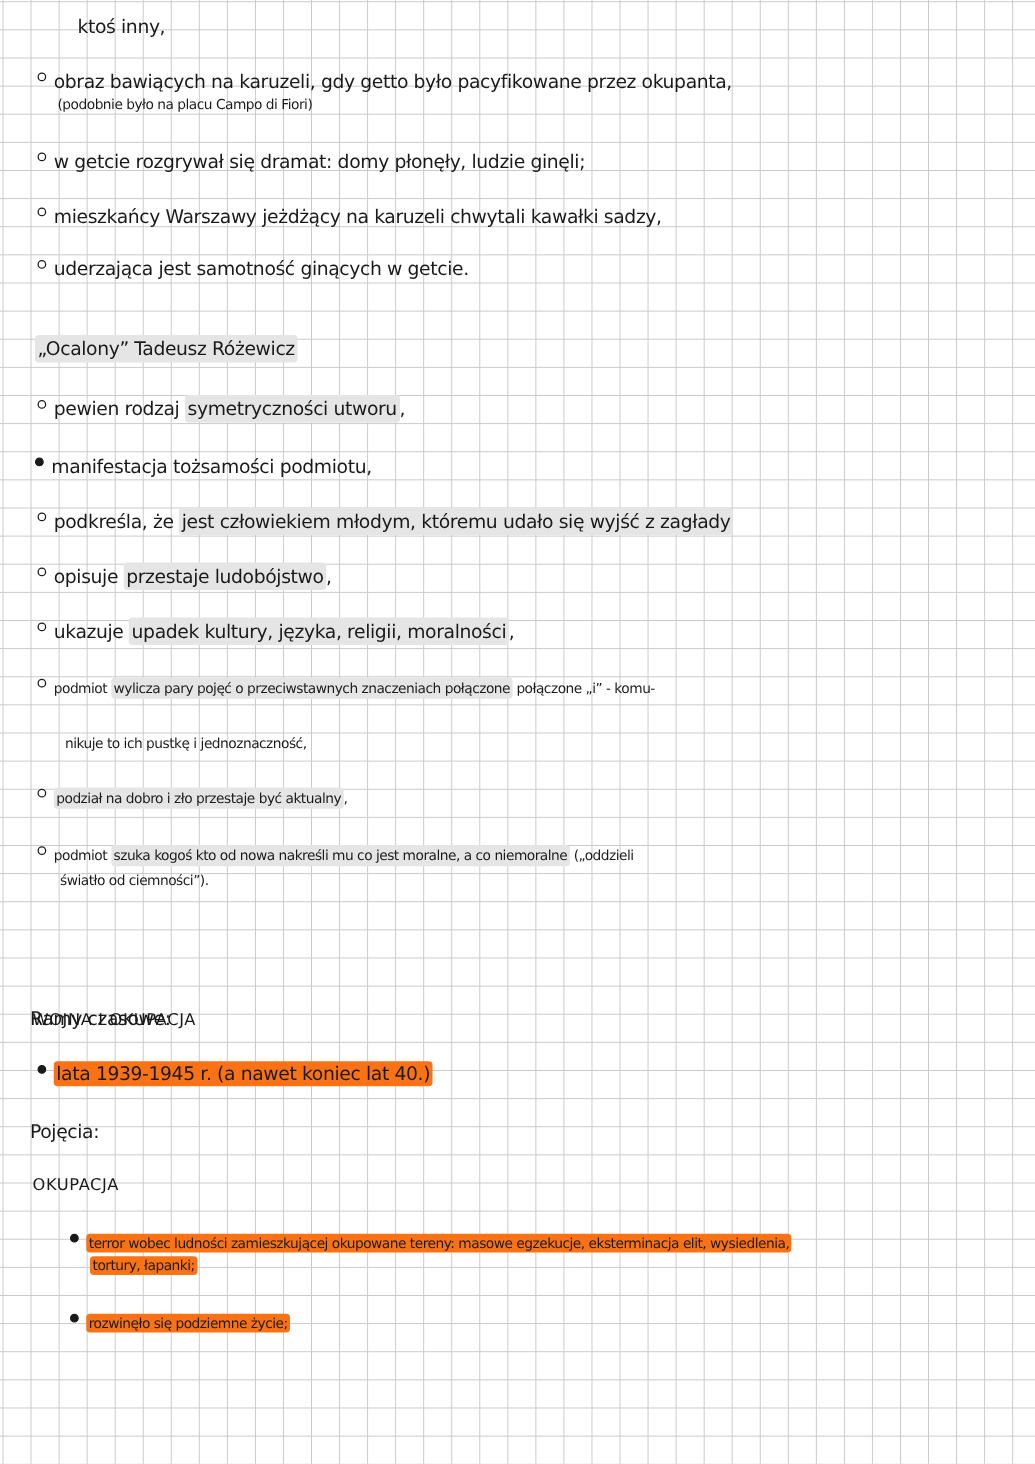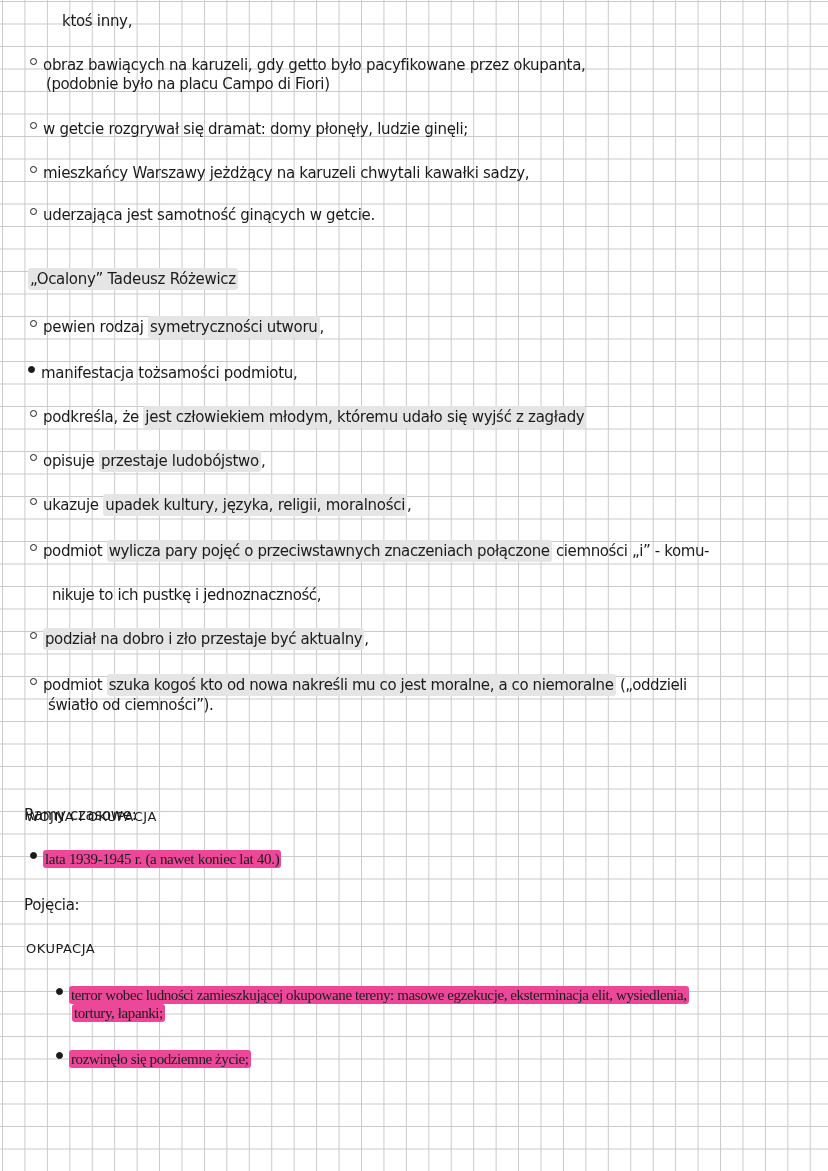--- a/index.html
+++ b/index.html
@@ -14,28 +14,28 @@
     font-family: "DejaVu Sans", sans-serif;
     color: #1a1a1a;
   }
   .page { position: absolute; inset: 0; }
   .line {
     position: absolute; white-space: nowrap;
     font-family: "DejaVu Sans", sans-serif;
     font-size: 15px; letter-spacing: -0.3px;
     line-height: 18px;
   }
-  .small { font-size: 15px; letter-spacing: -0.4px; }
+  .small { font-size: 11px; letter-spacing: -0.4px; }
   .bullet {
     display: inline-block; width: 5px; height: 5px; border: 1.4px solid #1a1a1a;
     border-radius: 50%; margin-right: 6px; vertical-align: middle; position: relative; top: -4px;
   }
   .bullet.filled { background: #1a1a1a; }
   .hl-peach { background: #e5e5e5; border-radius: 3px; padding: 2px 2px; }
-  .hl-yellow { background: #ec4899; border-radius: 3px; padding: 1px 2px; font-family: Liberation Serif, serif; }
+  .hl-yellow { background: #f97316; border-radius: 3px; padding: 1px 2px; }
   .caps { text-transform: uppercase; font-size: 13px; letter-spacing: 0.5px; }
 </style>
 </head>
 <body>
 
 <div class="page">
 
   <div class="line" style="left:62px; top:12px;">ktoś inny,</div>
 
   <div class="line" style="left:30px; top:56px;">
@@ -66,21 +66,21 @@
   <div class="line" style="left:30px; top:408px;">
     <span class="bullet"></span><span>podkreśla, że </span><span class="hl-peach">jest człowiekiem młodym, któremu udało się wyjść z zagłady</span>
   </div>
   <div class="line" style="left:30px; top:452px;">
     <span class="bullet"></span><span>opisuje </span><span class="hl-peach">przestaje ludobójstwo</span><span>,</span>
   </div>
   <div class="line" style="left:30px; top:496px;">
     <span class="bullet"></span><span>ukazuje </span><span class="hl-peach">upadek kultury, języka, religii, moralności</span><span>,</span>
   </div>
   <div class="line small" style="left:30px; top:542px;">
-    <span class="bullet"></span><span>podmiot </span><span class="hl-peach">wylicza pary pojęć o przeciwstawnych znaczeniach połączone</span><span> ciemności „i” - komu-</span>
+    <span class="bullet"></span><span>podmiot </span><span class="hl-peach">wylicza pary pojęć o przeciwstawnych znaczeniach połączone</span><span> połączone „i” - komu-</span>
   </div>
   <div class="line small" style="left:52px; top:586px;">nikuje to ich pustkę i jednoznaczność,</div>
   <div class="line small" style="left:30px; top:630px;">
     <span class="bullet"></span><span class="hl-peach">podział na dobro i zło przestaje być aktualny</span><span>,</span>
   </div>
   <div class="line small" style="left:30px; top:676px;">
     <span class="bullet"></span><span>podmiot </span><span class="hl-peach">szuka kogoś kto od nowa nakreśli mu co jest moralne, a co niemoralne</span><span> („oddzieli</span>
   </div>
   <div class="line small" style="left:48px; top:696px;">światło od ciemności”).</div>
 

